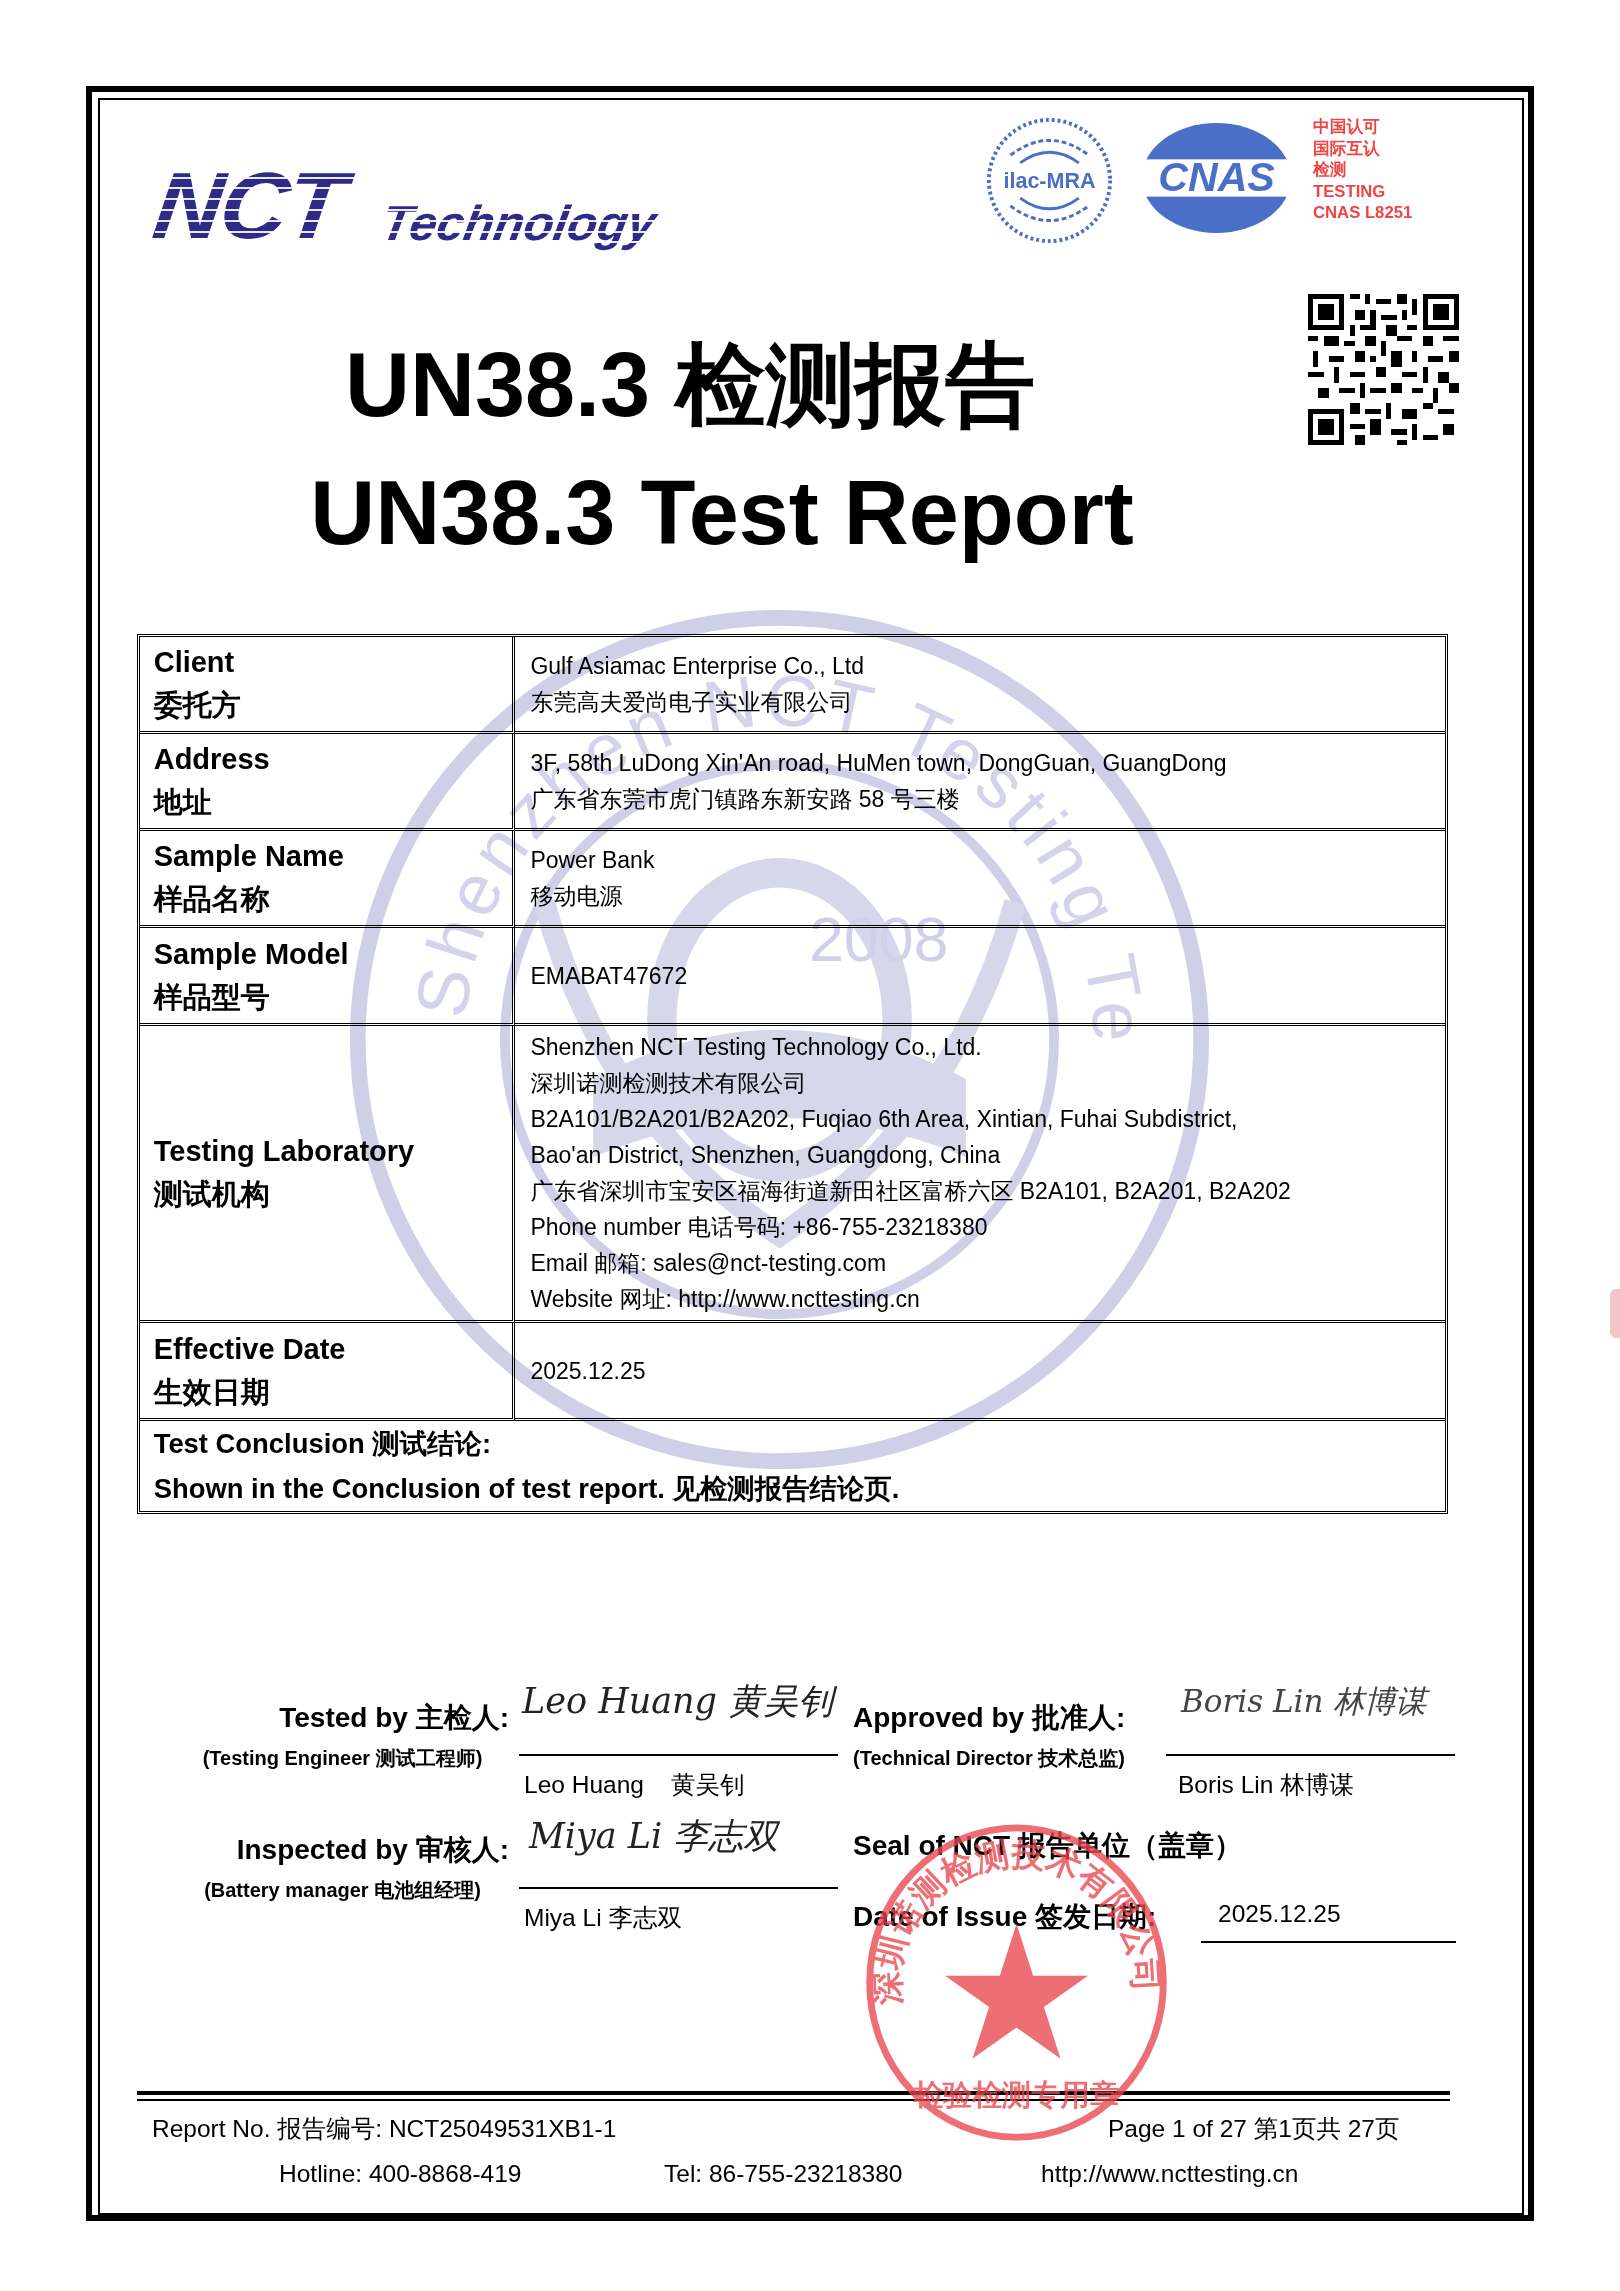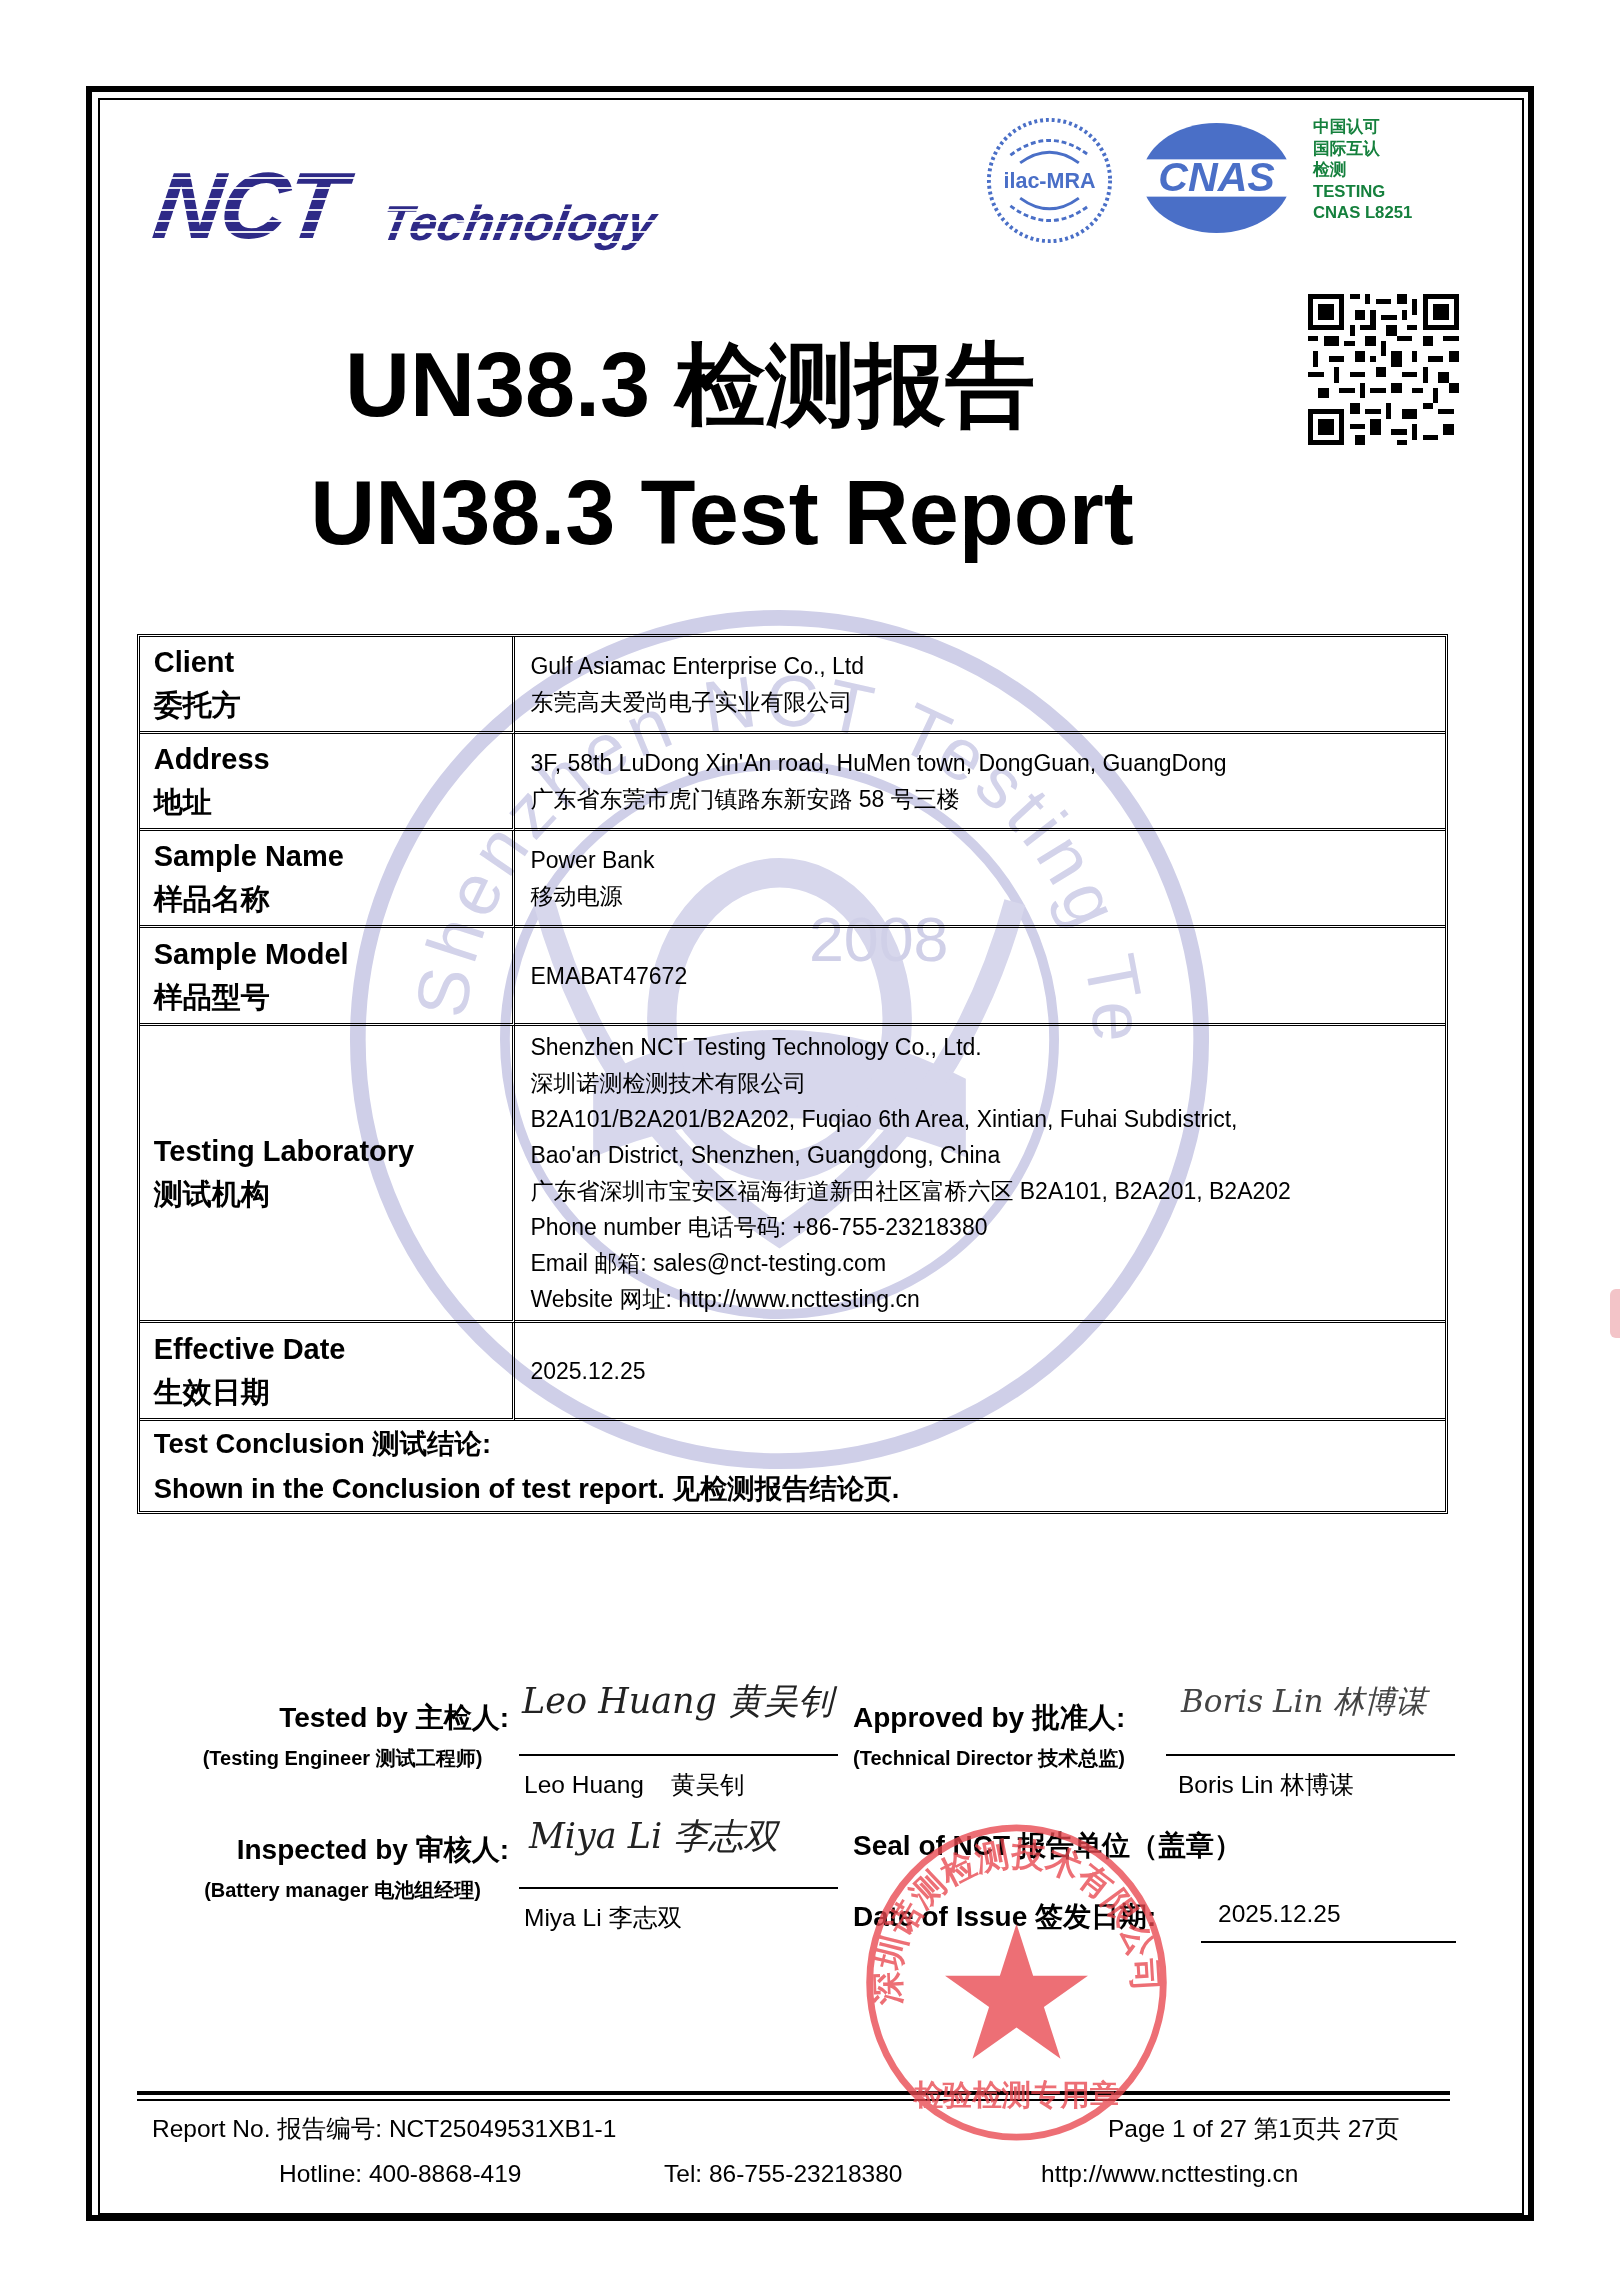--- a/index.html
+++ b/index.html
@@ -12,21 +12,21 @@
 
   
   .logo { position:absolute; left:155px; top:157px; width:549px; height:108px; z-index:2; }
   .logo-nct { position:absolute; left:0; top:0; font-family:"Liberation Sans", sans-serif; font-weight:bold; font-style:italic; font-size:94px; color:#2e2a87; letter-spacing:-2px; line-height:98px; transform:skewX(-8deg); }
   .logo-tech { position:absolute; left:227px; top:37px; font-family:"Liberation Sans", sans-serif; font-weight:bold; font-style:italic; font-size:49px; color:#2e2a87; line-height:59px; transform:skewX(-10deg); }
   .logo-stripes { position:absolute; left:0; top:0; width:549px; height:108px; background:repeating-linear-gradient(to bottom, transparent 0px, transparent 8.8px, #fff 8.8px, #fff 10.8px); pointer-events:none; opacity:0.9; }
 
   
   .ilac { position:absolute; left:985px; top:116px; width:129px; height:129px; z-index:2; }
   .cnas { position:absolute; left:1139px; top:120px; width:155px; height:116px; z-index:2; }
-  .cnas-text { position:absolute; left:1313px; top:116px; color:#15803d; font-weight:bold; font-size:16.7px; line-height:21.6px; z-index:2; }
+  .cnas-text { position:absolute; left:1313px; top:116px; color:#ef4444; font-weight:bold; font-size:16.7px; line-height:21.6px; z-index:2; }
 
   
   .qr { position:absolute; left:1308px; top:294px; width:151px; height:151px; z-index:2; }
 
   
   .title-cn { position:absolute; left:0; width:1620px; top:306px; text-align:center; font-weight:bold; font-size:90px; line-height:108px; z-index:2; padding-right:4.9px; box-sizing:border-box;margin-top:25px; }
   .title-cn span { display:inline-block; margin-left:-235px; }
   .title-en { position:absolute; left:0; width:1620px; top:459px; text-align:center; font-weight:bold; font-size:90px; line-height:108px; z-index:2; }
   .title-en span { display:inline-block; margin-left:-176px; }
 

